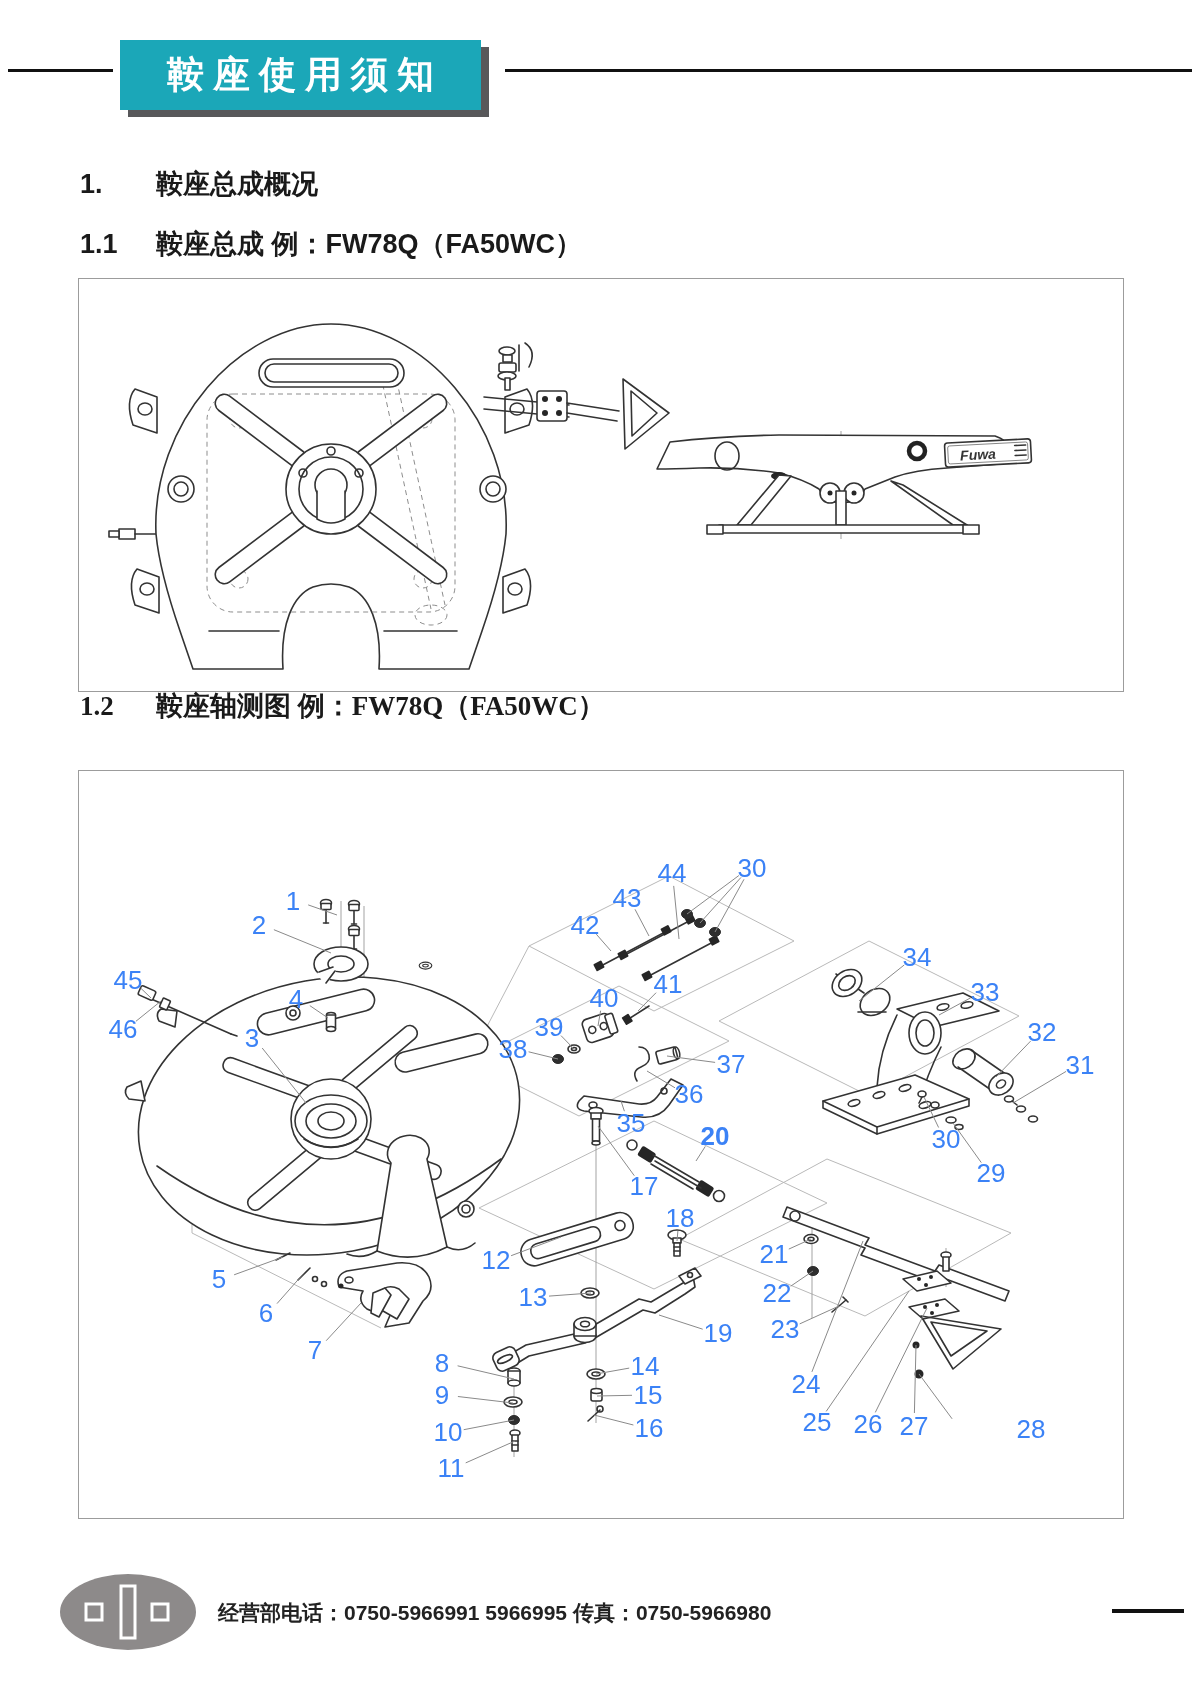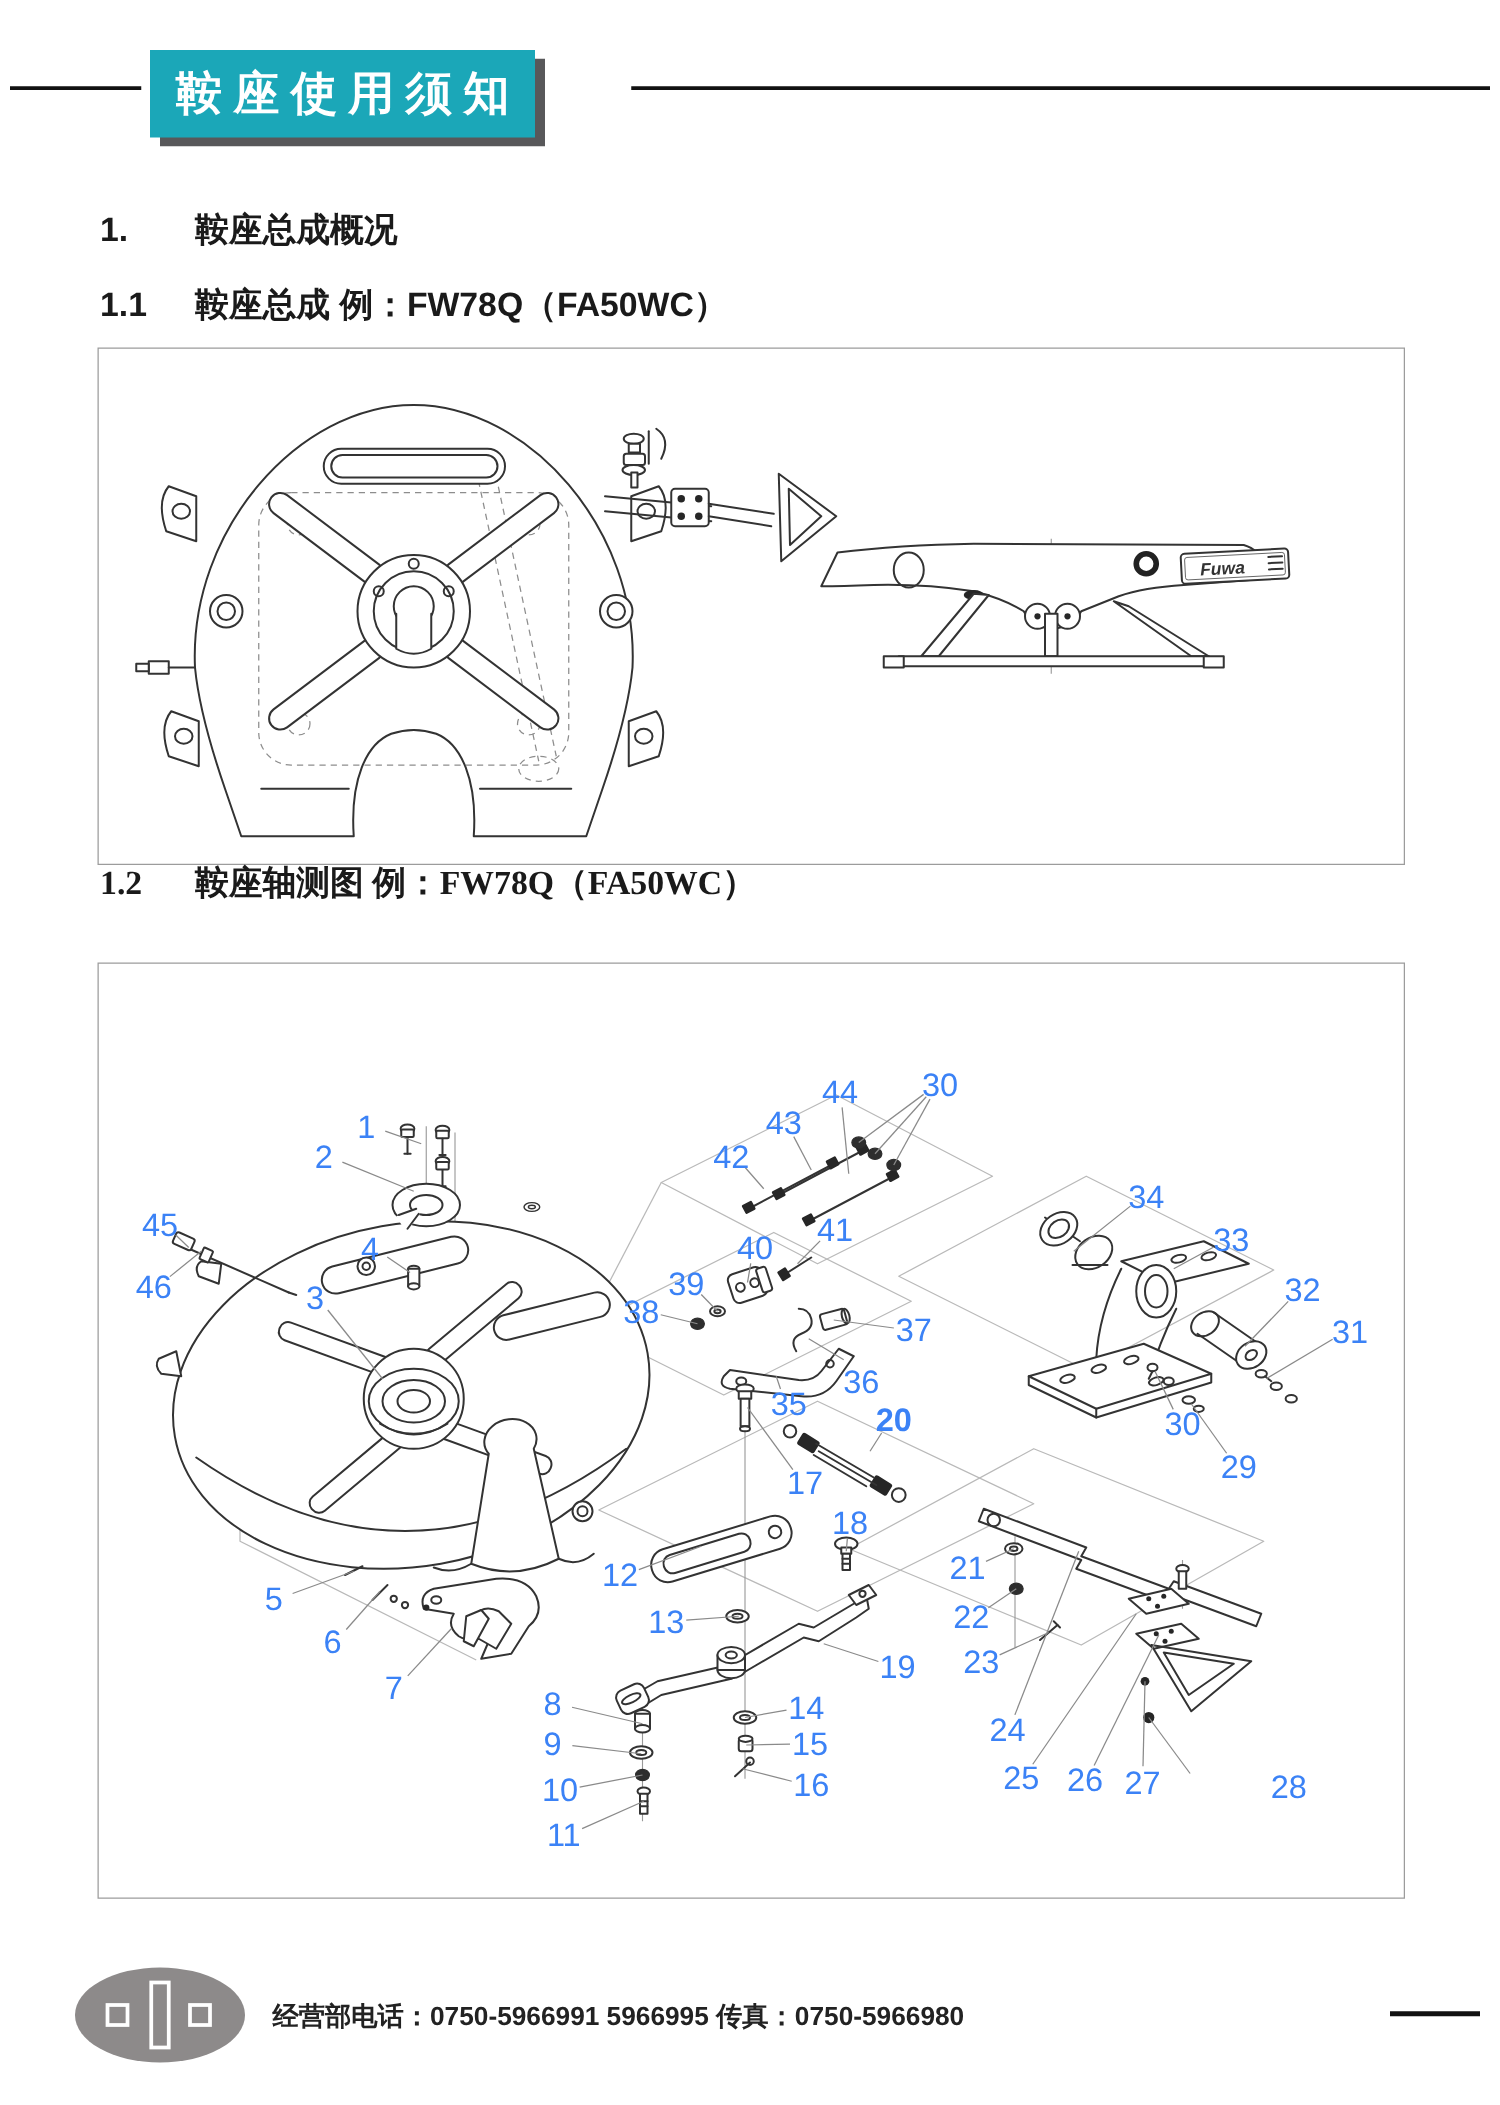--- a/index.html
+++ b/index.html
@@ -1,19 +1,19 @@
 <!DOCTYPE html>
 <html><head>
 <meta charset="utf-8">
 <style>
   html,body{margin:0;padding:0;background:#e9e9e9;}
   .page{position:relative;width:1200px;height:1684px;background:#fff;margin:0 auto;overflow:hidden;
         font-family:"Liberation Sans","DejaVu Sans",sans-serif;color:#1a1a1a;}
   .rule{position:absolute;background:#111;}
-  .banner{position:absolute;left:120px;top:40px;width:308px;height:70px;background:#1ba7b8;
+  .banner{position:absolute;left:120px;top:40px;width:361px;height:70px;background:#1ba7b8;
           box-shadow:8px 7px 0 #58585a;display:flex;align-items:center;justify-content:center;}
   .banner span{color:#fff;font-size:37px;font-weight:bold;letter-spacing:9px;text-indent:9px;white-space:nowrap;}
   .heading{position:absolute;left:80px;font-size:27px;font-weight:bold;white-space:nowrap;}
   .heading .num{display:inline-block;width:76px;}
   .figbox{position:absolute;left:78px;width:1044px;border:1px solid #9c9c9c;background:#fff;}
   #figbox1{top:278px;height:412px;}
   #figbox2{top:770px;height:747px;}
   .figbox svg{position:absolute;left:0;top:0;}
   .callout{position:absolute;transform:translate(-50%,-50%);font-size:26px;color:#3b82f6;line-height:1;white-space:nowrap;}
   
@@ -502,21 +502,21 @@
         <div class="callout" style="left: 789px; top: 653px;">26</div>
         <div class="callout" style="left: 835px; top: 655px;">27</div>
         <div class="callout" style="left: 932px; top: 658px; margin-left: 20px;">28</div>
         <div class="callout" style="left: 912px; top: 402px;">29</div>
         <div class="callout" style="left: 867px; top: 368px;">30</div>
         <div class="callout" style="left: 1001px; top: 294px;">31</div>
         <div class="callout" style="left: 963px; top: 261px;">32</div>
         <div class="callout" style="left: 906px; top: 221px;">33</div>
         <div class="callout" style="left: 838px; top: 186px;">34</div>
         <div class="callout" style="left: 552px; top: 352px;">35</div>
-        <div class="callout" style="left: 610px; top: 334px;">36</div>
+        <div class="callout" style="left: 610px; top: 323px;">36</div>
         <div class="callout" style="left: 652px; top: 293px;">37</div>
         <div class="callout" style="left: 434px; top: 278px;">38</div>
         <div class="callout" style="left: 470px; top: 256px;">39</div>
         <div class="callout" style="left: 525px; top: 227px;">40</div>
         <div class="callout" style="left: 589px; top: 213px;">41</div>
         <div class="callout" style="left: 506px; top: 154px;">42</div>
         <div class="callout" style="left: 548px; top: 127px;">43</div>
         <div class="callout" style="left: 593px; top: 102px;">44</div>
         <div class="callout" style="left: 673px; top: 97px;">30</div>
         <div class="callout" style="left: 49px; top: 209px;">45</div>

